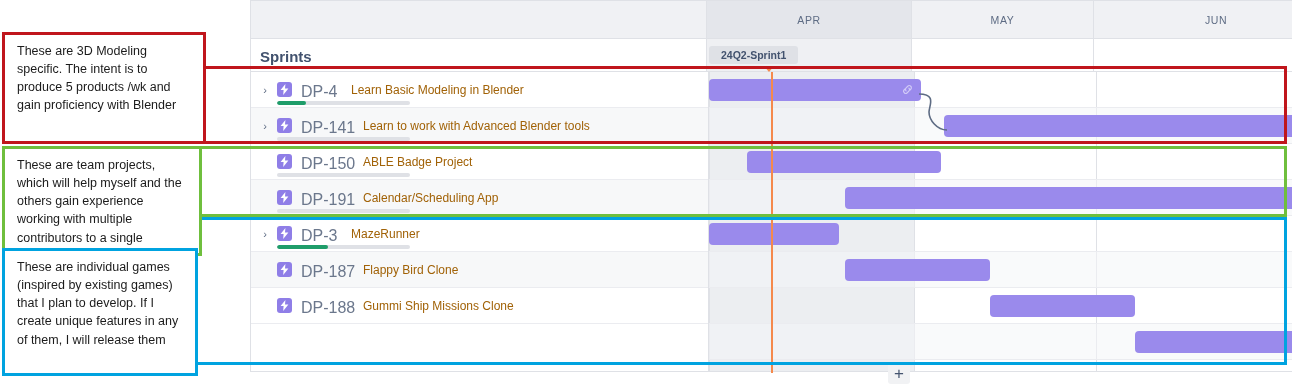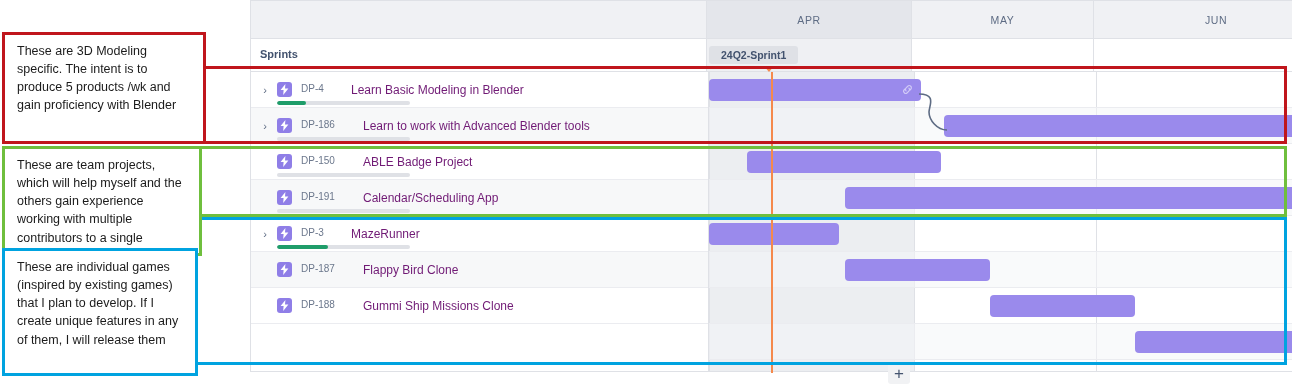--- a/index.html
+++ b/index.html
@@ -34,21 +34,21 @@
   }
   .month.shade{background:#e4e6eb;}
 
   
   .sprint-row{
     position:absolute;left:0;top:38px;width:100%;height:33px;
     background:#ffffff;border-bottom:1px solid #dfe1e6;box-sizing:border-box;
   }
   .sprint-row .sprints-label{
     position:absolute;left:9px;top:9px;
-    font-size:11px;font-weight:bold;color:#42526e;
+    font-size:15px;font-weight:bold;color:#42526e;
   }
   .sprint-lane{
     position:absolute;top:0;height:32px;border-left:1px solid #dfe1e6;box-sizing:border-box;
   }
   .sprint-lane.shade{background:#eff0f3;}
   .sprint-pill{
     position:absolute;left:458px;top:7px;
     background:#dfe1e6;border-radius:3px;
     padding:3px 12px;
     font-size:10.5px;font-weight:bold;color:#42526e;
@@ -89,25 +89,25 @@
     color:#5e6c84;font-size:11px;line-height:12px;text-align:center;
   }
   .epic-ic{
     position:absolute;left:26px;top:10px;width:15px;height:15px;
     background:#8f7ee7;border-radius:3px;
     display:flex;align-items:center;justify-content:center;
   }
   .epic-ic svg{display:block;}
   .key{
     position:absolute;left:50px;top:11px;
-    font-size:10px;color:#6b778c;white-space:nowrap;
+    font-size:16px;color:#6b778c;white-space:nowrap;
   }
   .summ{
     position:absolute;top:11px;
-    font-size:12px;color:#701a75;white-space:nowrap;
+    font-size:12px;color:#a16207;white-space:nowrap;
   }
   .prog{
     position:absolute;left:26px;top:29px;width:133px;height:4px;
     background:#dfe1e6;border-radius:2px;overflow:hidden;
   }
   .prog > i{display:block;height:100%;background:#1f9d6a;border-radius:2px;}
   .plus-btn{
     position:absolute;left:637px;top:290px;width:22px;height:22px;
     background:#f1f2f4;border-radius:3px;z-index:4;
     display:flex;align-items:center;justify-content:center;
@@ -237,21 +237,21 @@
             </span>
         </div>
 
         <div class="row alt" style="top:36px;">
           <span class="chev">›</span>
           <span class="epic-ic">
             <svg width="9" height="11" viewBox="0 0 9 11">
                 <path d="M5.4 0 0.6 6.1h3.0L3.2 11 8.4 4.6H5.0z" fill="#fff"></path>
               </svg>
           </span>
-          <span class="key">DP-186</span>
+          <span class="key">DP-141</span>
           <span class="summ" style="left:112px;">Learn to work with Advanced Blender tools</span>
           <span class="prog">
               <i style="width:0%;"></i>
             </span>
         </div>
 
         <div class="row" style="top:72px;">
           <span class="epic-ic">
             <svg width="9" height="11" viewBox="0 0 9 11">
                 <path d="M5.4 0 0.6 6.1h3.0L3.2 11 8.4 4.6H5.0z" fill="#fff"></path>

